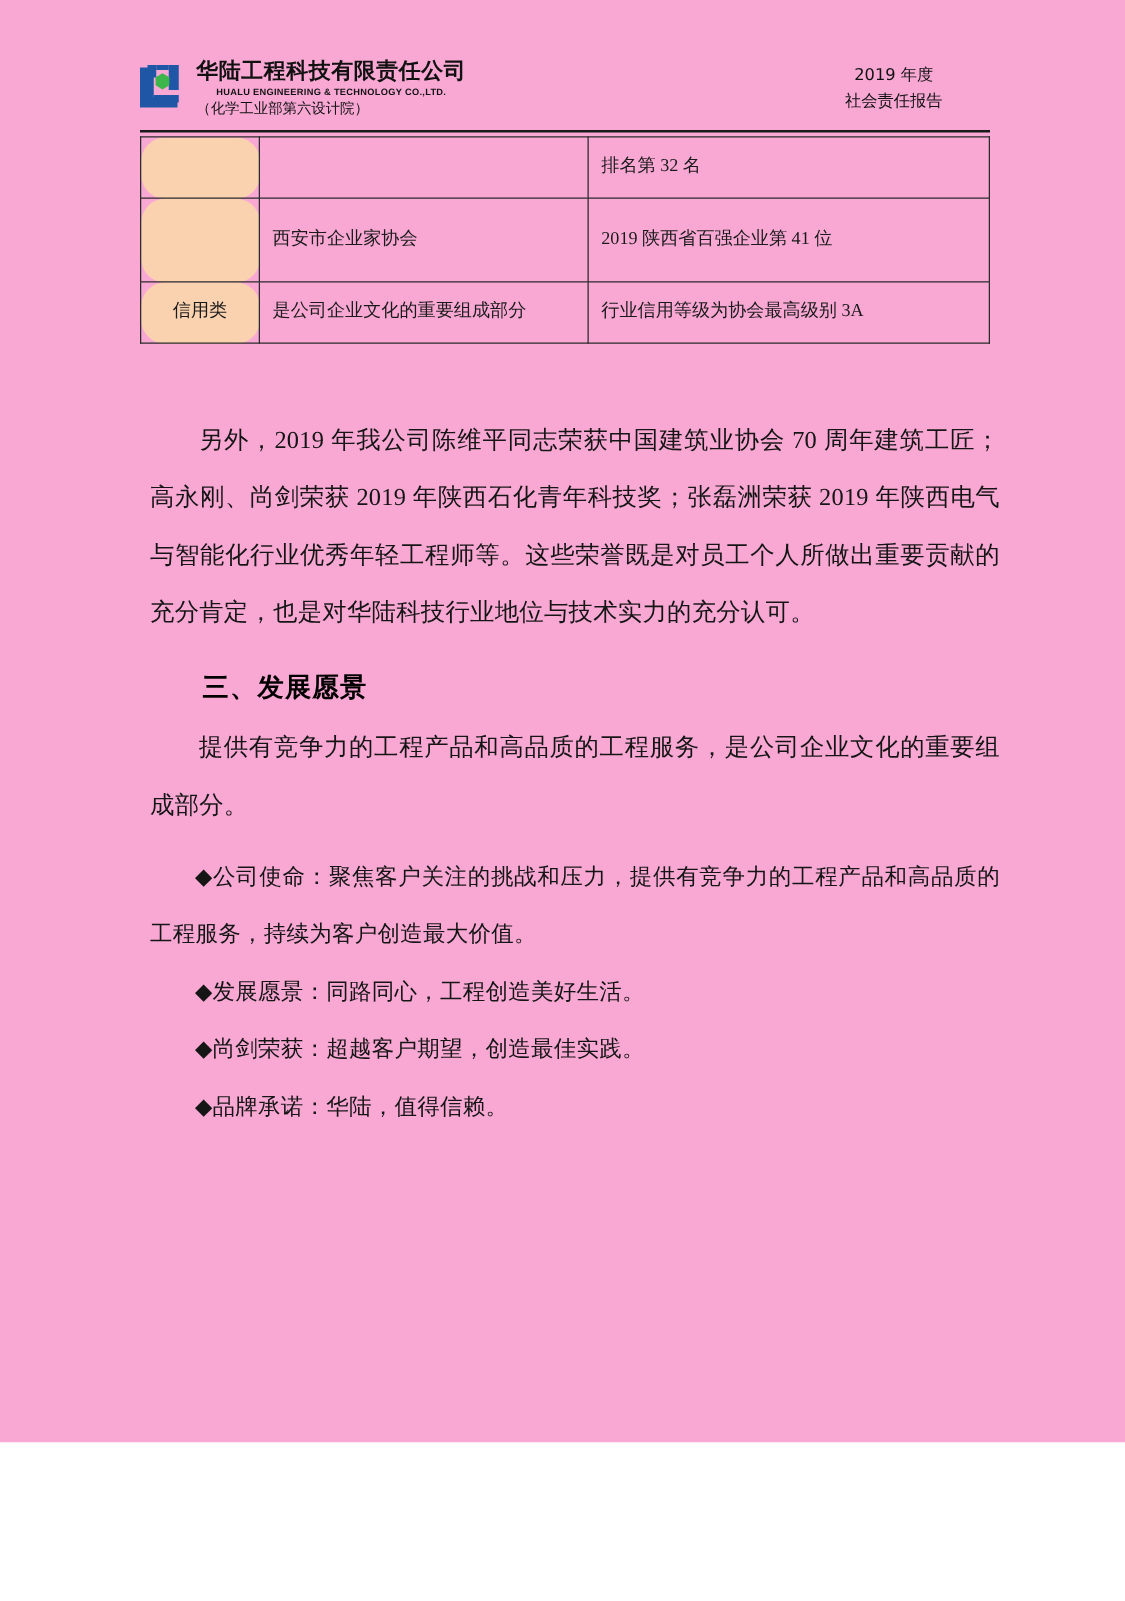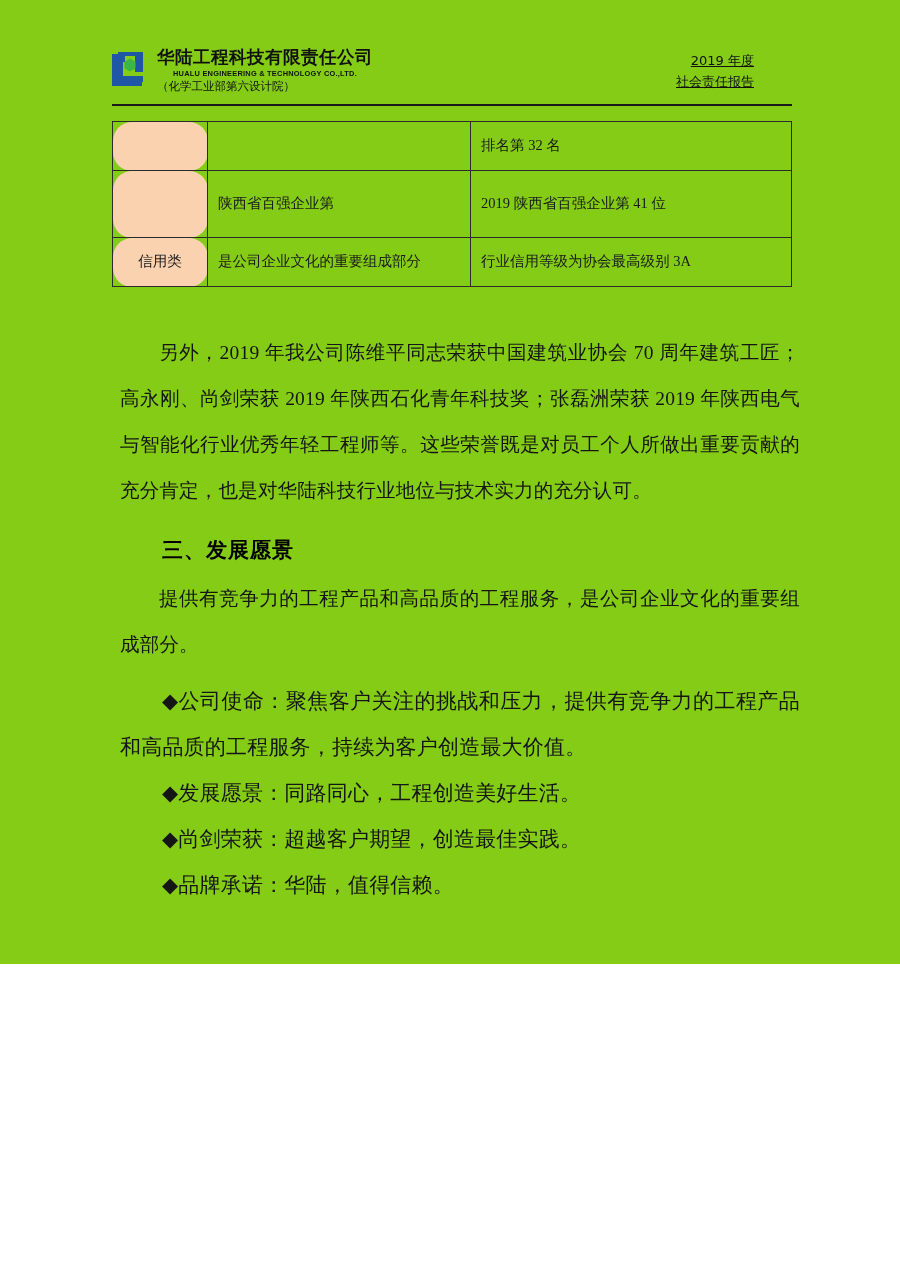--- a/index.html
+++ b/index.html
@@ -7,22 +7,22 @@
     padding: 0;
     background: #ffffff;
   }
   body {
     font-family: "Liberation Serif", "DejaVu Serif", serif;
     color: #000000;
   }
   .page {
     position: relative;
     width: 900px;
-    height: 964px;
-    background: #84cc16;
+    height: 1154px;
+    background: #f9a8d4;
     box-sizing: border-box;
     overflow: hidden;
   }
 
   
   .header {
     position: absolute;
     left: 110px;
     top: 48px;
     width: 682px;
@@ -69,49 +69,47 @@
     text-align: center;
   }
   .brand-sub {
     font-family: "DejaVu Sans", "Liberation Sans", sans-serif;
     font-size: 11.5px;
     color: #111111;
     margin-top: 4px;
     white-space: nowrap;
   }
   .header-right {
-    text-align: right;
+    text-align: center;
     font-family: "DejaVu Sans", "Liberation Sans", sans-serif;
     font-size: 13px;
     line-height: 1.65;
     color: #111111;
     padding-right: 38px;
     padding-top: 2px;
     white-space: nowrap;
-    text-decoration: underline;
   }
 
   .header-rule {
     position: absolute;
     left: 112px;
     top: 104px;
     width: 680px;
     height: 0;
     border-top: 2.2px solid #1a1a1a;
   }
 
   
   .award-table {
     position: absolute;
     left: 112px;
     top: 109px;
     width: 679px;
     border-collapse: collapse;
     table-layout: fixed;
-    margin-top: 12px;
   }
   .award-table td {
     border: 1px solid #2b2b2b;
     font-family: "Liberation Serif", "DejaVu Serif", serif;
     font-size: 14.5px;
     color: #1a1a1a;
     padding: 6px 10px;
     vertical-align: middle;
     line-height: 1.5;
   }
@@ -150,21 +148,21 @@
     font-weight: bold;
     color: #000000;
     margin: 16px 0 6px 0;
     text-indent: 2em;
     line-height: 40px;
     letter-spacing: 1px;
   }
   .bullet-list { margin: 0; padding: 0; list-style: none; }
   .bullet-item {
     font-family: "Liberation Serif", "DejaVu Serif", serif;
-    font-size: 21px;
+    font-size: 18px;
     line-height: 46px;
     color: #151515;
     text-indent: 2em;
     text-align: justify;
     text-justify: inter-ideograph;
     letter-spacing: 0.2px;
   }
   .gap-before { margin-top: 10px; }
 
   
@@ -216,21 +214,21 @@
         <col class="col-desc">
     </colgroup>
     <tbody>
       <tr class="row-short">
         <td class="cat-cell"></td>
         <td></td>
         <td>排名第 32 名</td>
       </tr>
       <tr class="row-tall">
         <td class="cat-cell"></td>
-        <td>陕西省百强企业第</td>
+        <td>西安市企业家协会</td>
         <td>2019 陕西省百强企业第 41 位</td>
       </tr>
       <tr class="row-short">
         <td class="cat-cell">信用类</td>
         <td>是公司企业文化的重要组成部分</td>
         <td>行业信用等级为协会最高级别 3A</td>
       </tr>
     </tbody>
   </table>
 

